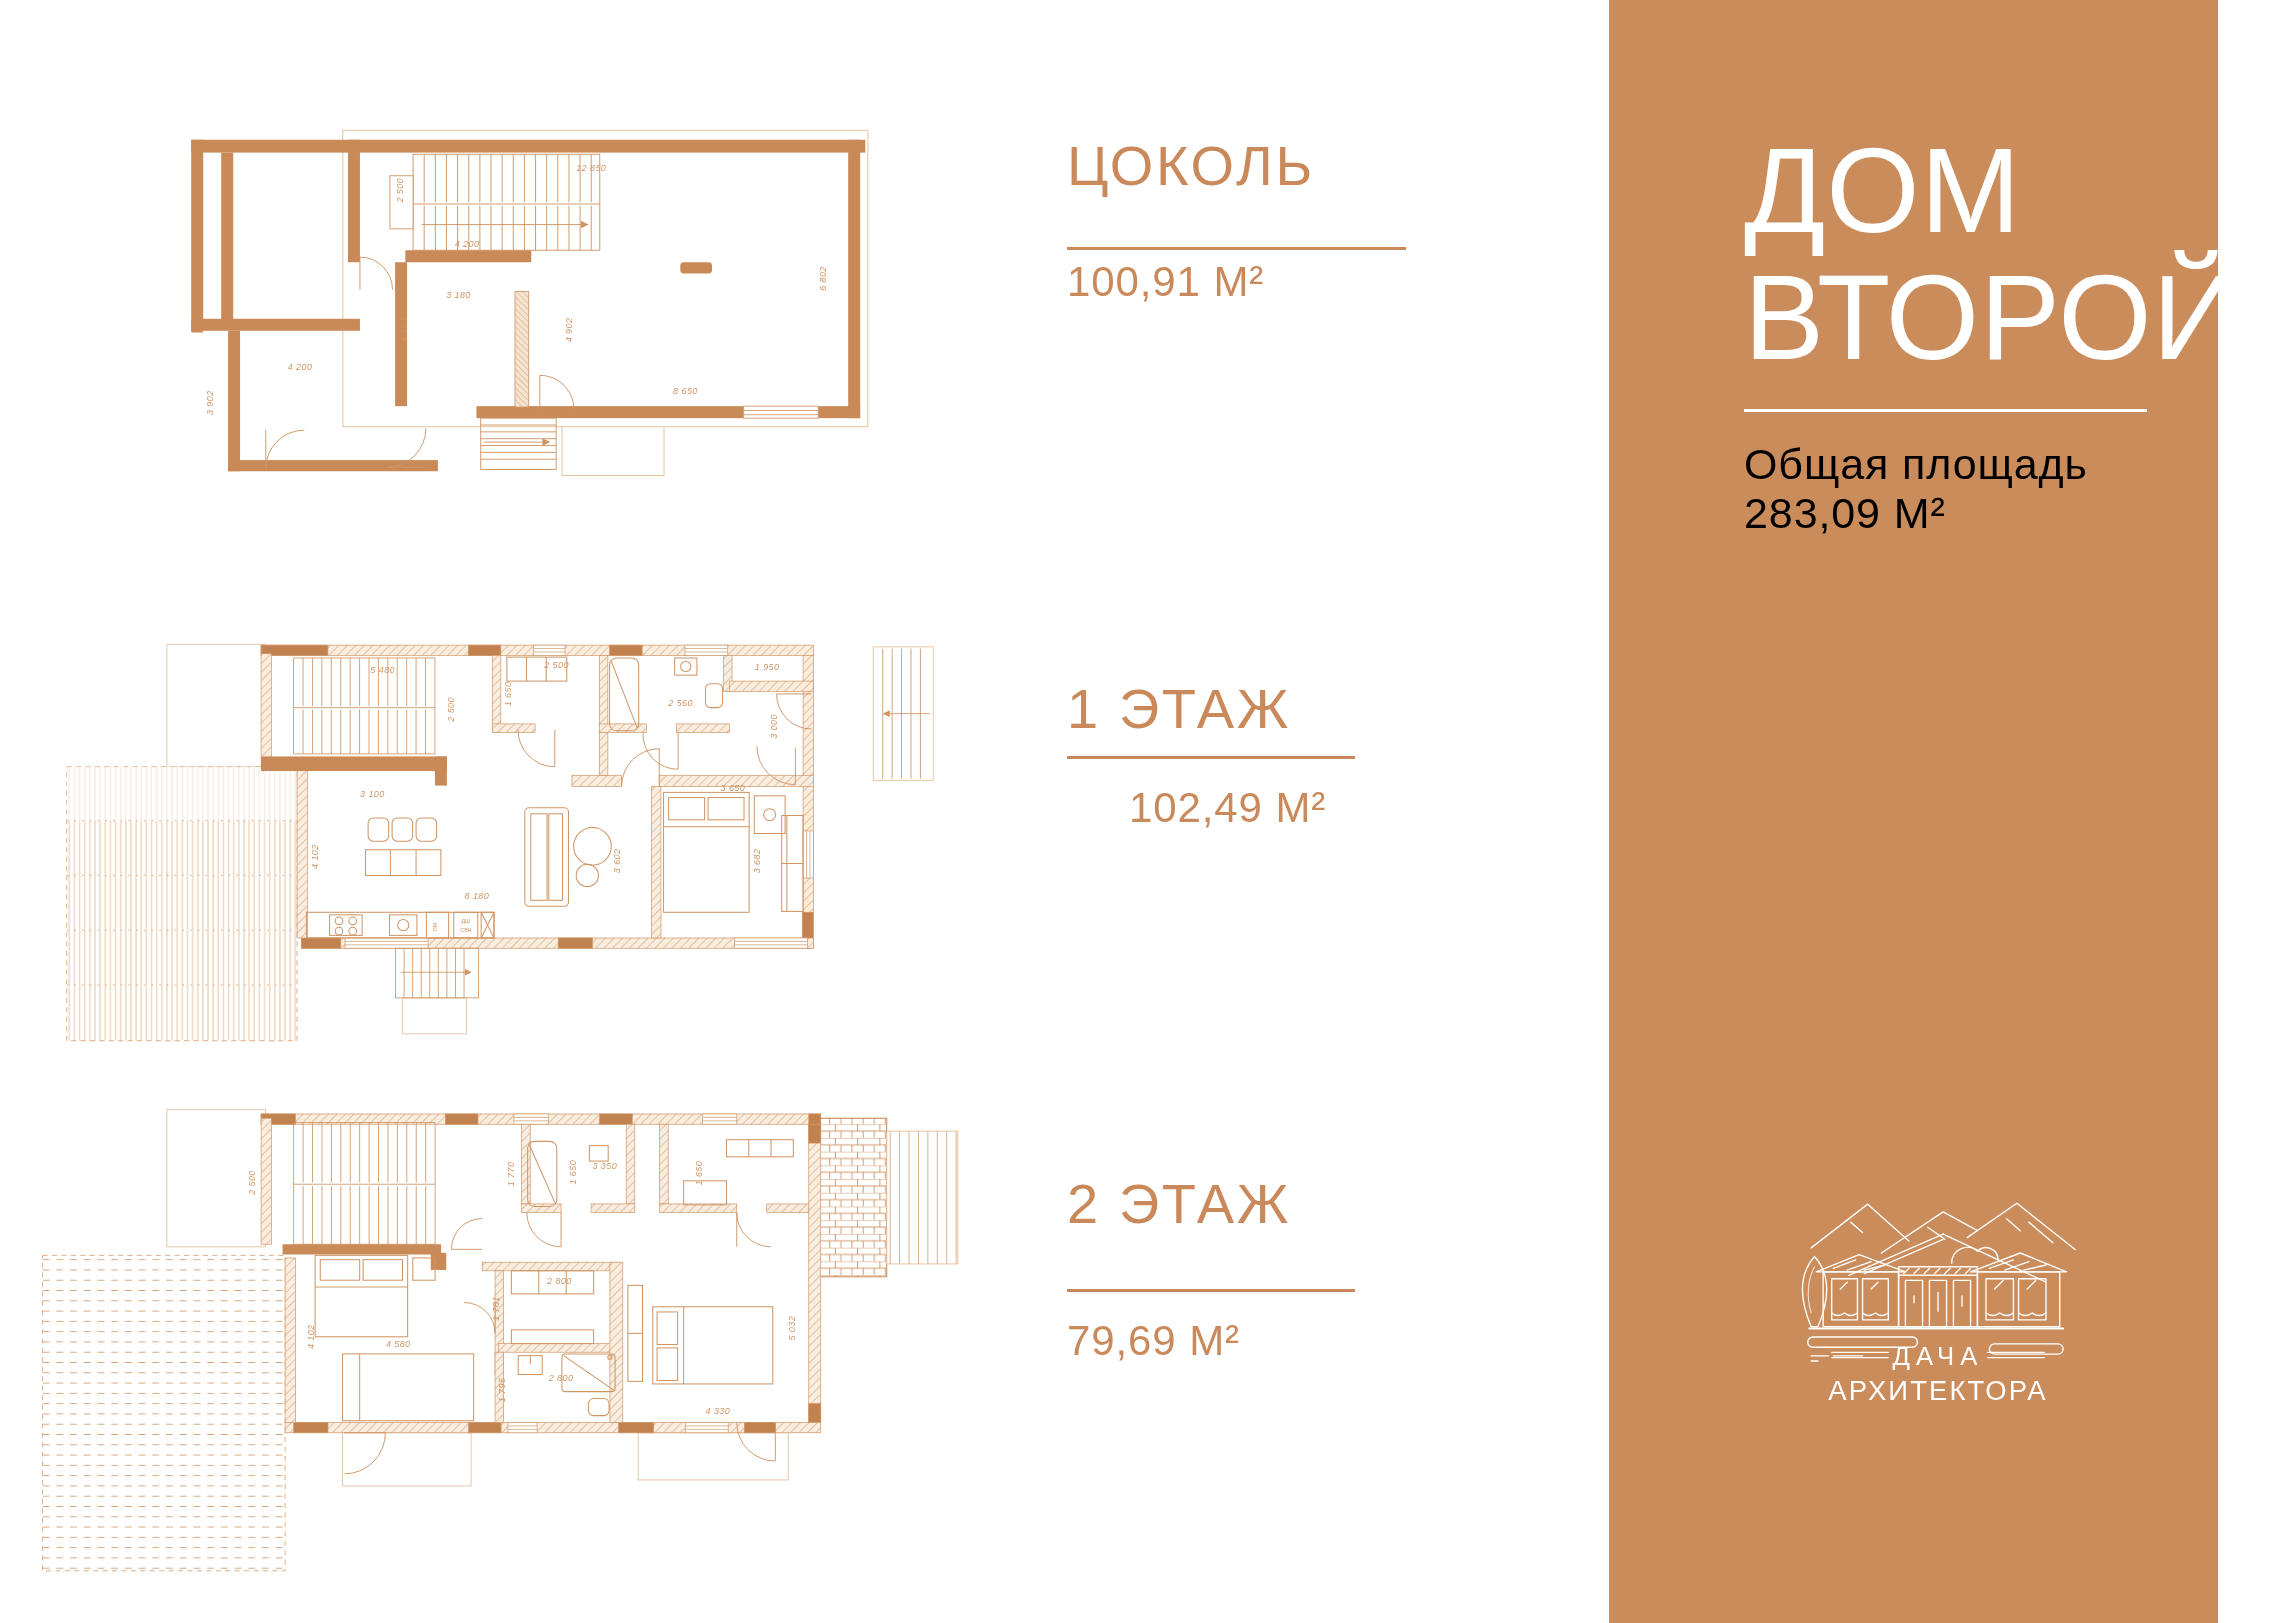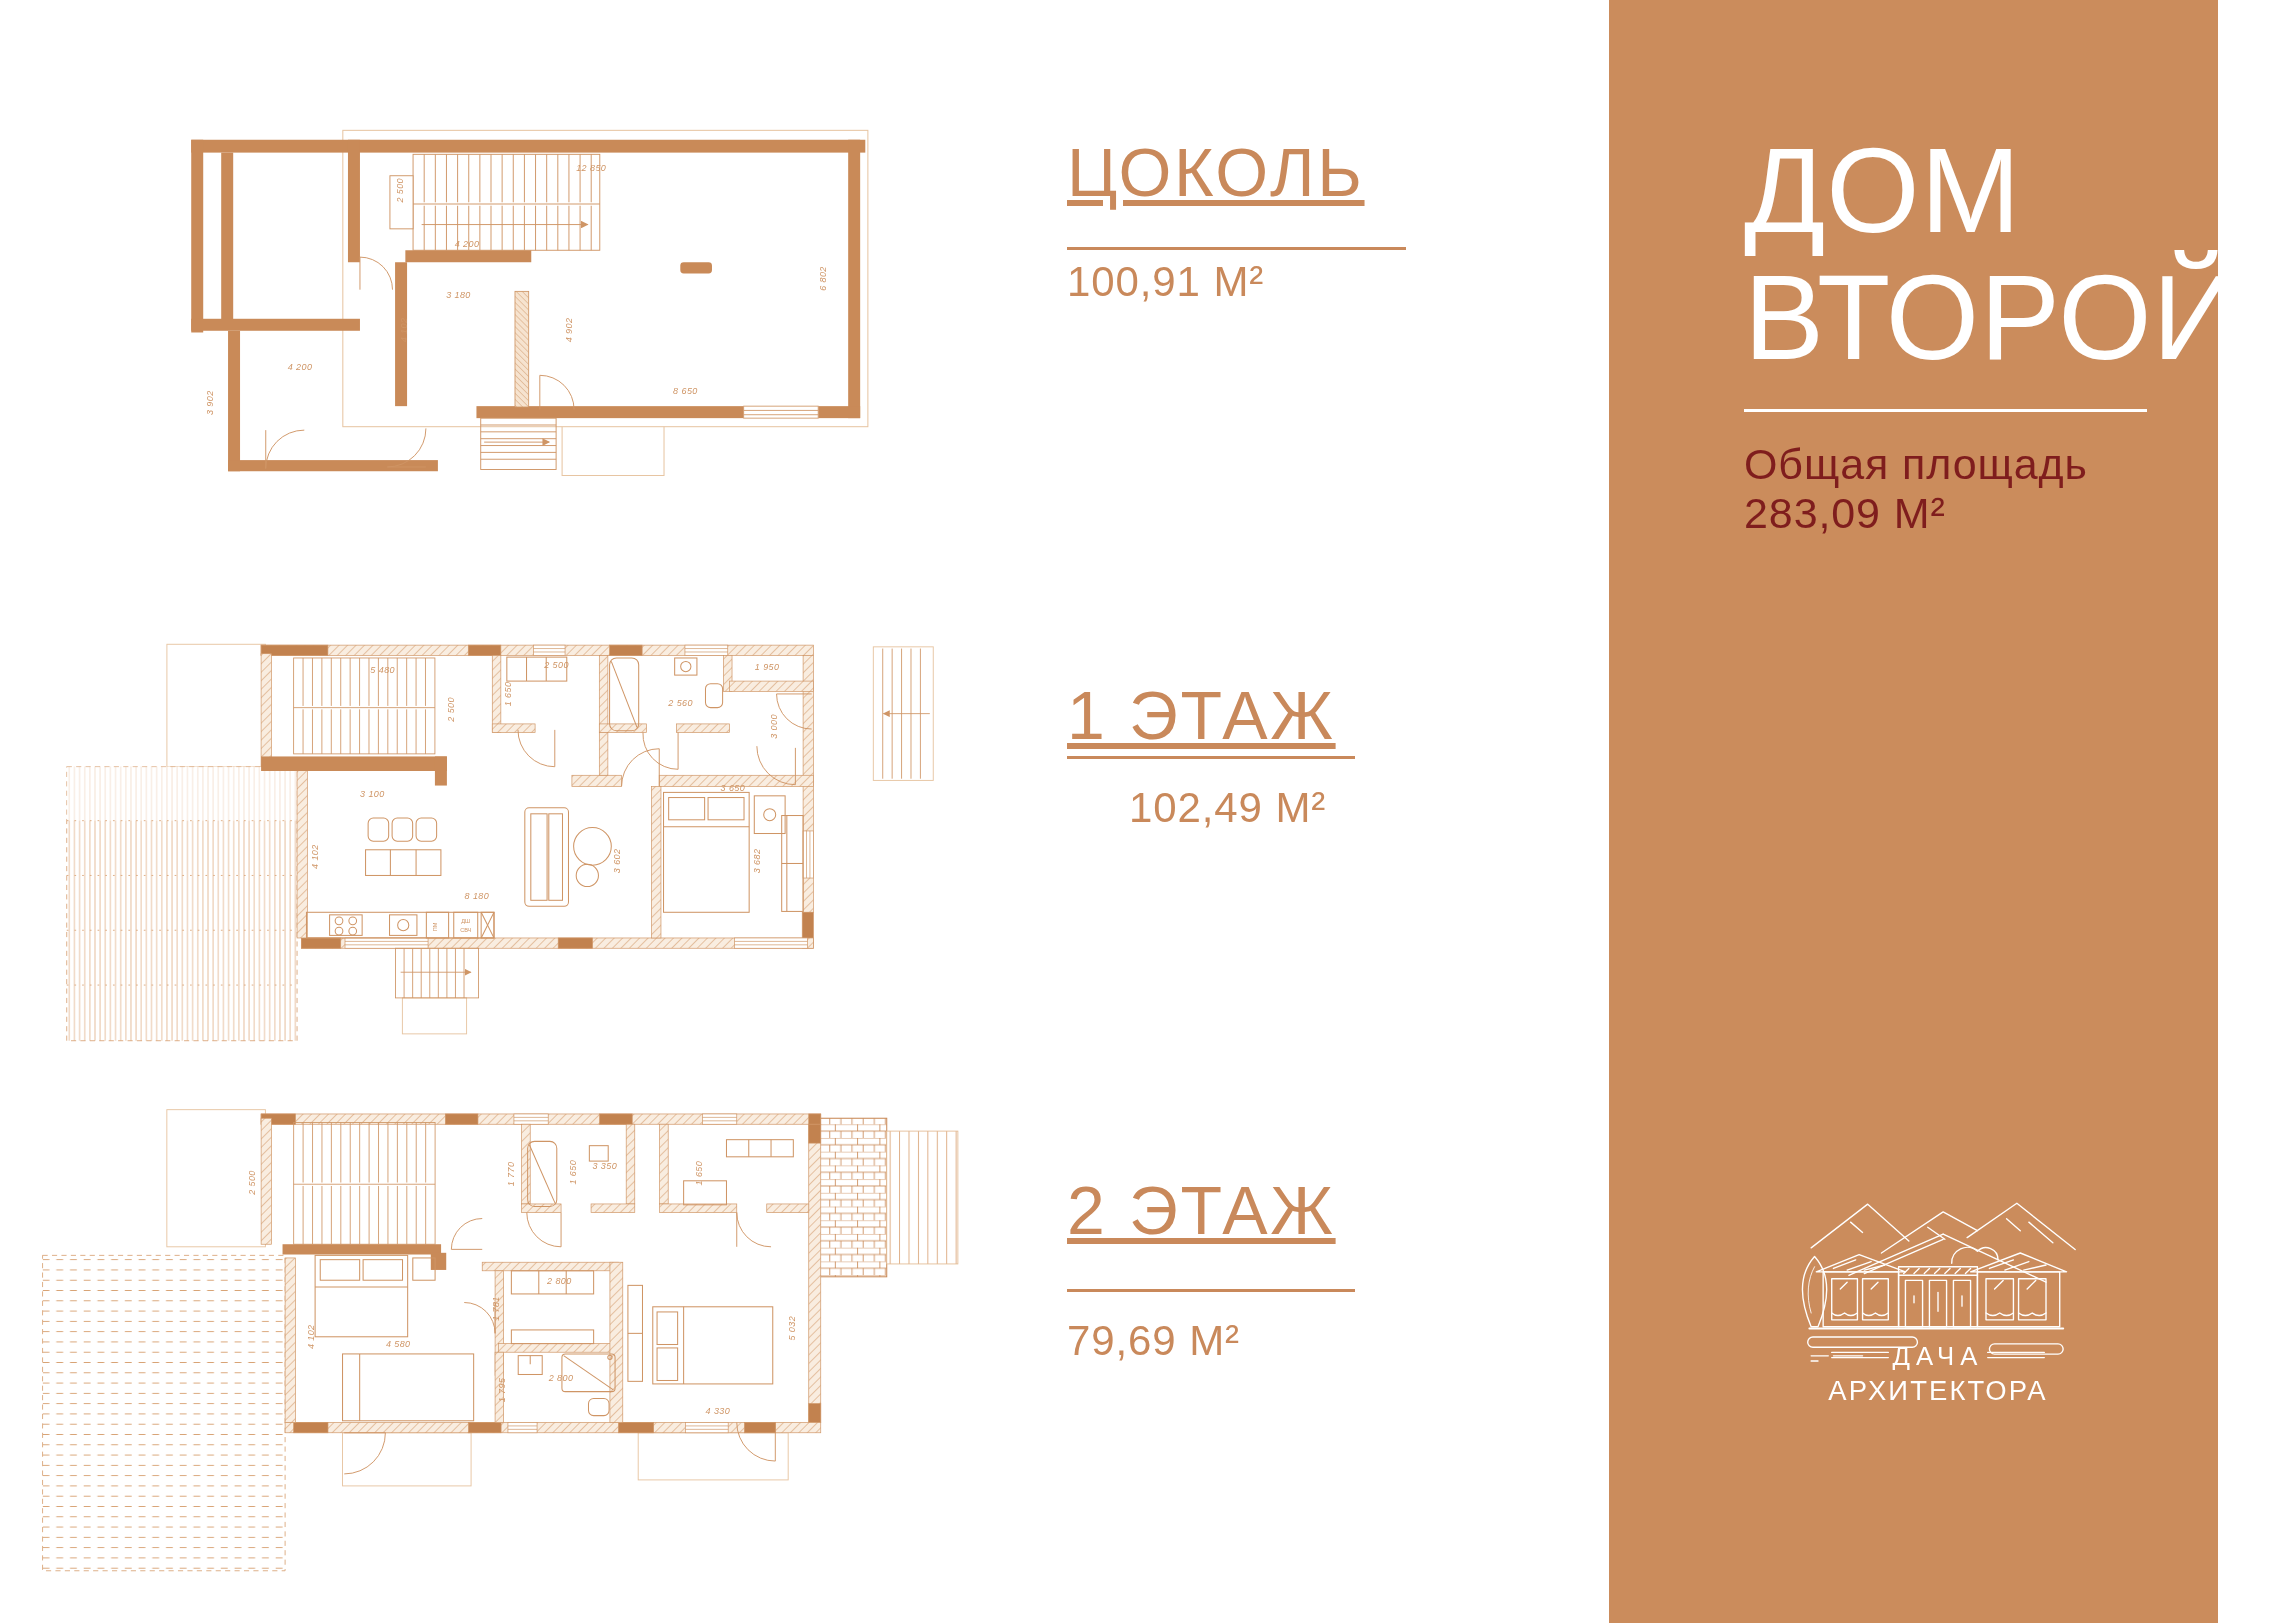--- a/index.html
+++ b/index.html
@@ -16,38 +16,38 @@
     position:relative;width:2284px;height:1623px;overflow:hidden;background:#ffffff;
     font-family:"Liberation Sans", sans-serif;
   }
   svg text{font-family:"Liberation Sans", sans-serif;}
   .plan{position:absolute;}
   #plan-basement{left:103px;top:120px;}
   #plan-floor1{left:51px;top:634px;}
   #plan-floor2{left:34px;top:1101px;}
   .dim{font-size:10.5px;font-style:italic;fill:var(--line);letter-spacing:.5px;}
   .kdim{font-size:6.5px;fill:var(--line);}
-  .floor-title{position:absolute;font-size:68px;line-height:1;color:var(--accent);letter-spacing:2.6px;white-space:nowrap;text-decoration:underline;}
+  .floor-title{position:absolute;font-size:56px;line-height:1;color:var(--accent);letter-spacing:2.6px;white-space:nowrap;}
   #t-basement{left:1067px;top:138px;}
   #t-floor1{left:1067px;top:667px;margin-top:14px;}
   #t-floor2{left:1067px;top:1176px;}
   .floor-rule{position:absolute;height:3.4px;background:var(--accent);}
   #r-basement{left:1067px;top:247px;width:339px;}
   #r-floor1{left:1067px;top:756px;width:288px;}
   #r-floor2{left:1067px;top:1289px;width:288px;}
   .floor-area{position:absolute;font-size:42px;line-height:1.2;color:var(--accent);letter-spacing:0.9px;white-space:nowrap;}
   #a-basement{left:1067px;top:257px;}
   #a-floor1{left:1129px;top:783px;}
   #a-floor2{left:1067px;top:1316px;}
   #sidebar{position:absolute;left:1609px;top:0;width:609px;height:1623px;background:#CB8C5C;}
   .sb-line{position:absolute;left:135px;font-size:120px;line-height:1;color:#fff;letter-spacing:0.9px;white-space:nowrap;}
   #sb-line1{top:130px;}
   #sb-line2{top:257px;}
   #sb-rule{position:absolute;left:135px;top:409px;width:403px;height:2.6px;background:#fff;}
-  .sb-area{position:absolute;left:135px;font-size:43px;line-height:1.2;color:#7f1d1d;letter-spacing:0.9px;white-space:nowrap;}
+  .sb-area{position:absolute;left:135px;font-size:43px;line-height:1.2;color:#000000;letter-spacing:0.9px;white-space:nowrap;}
   #sb-area-label{top:439px;}
   #sb-area-value{top:488px;}
   #logo{position:absolute;left:1799px;top:1193px;}
   .logo-text{fill:#fff;letter-spacing:7px;font-size:30px;}
   .logo-text2{fill:#fff;letter-spacing:2.5px;font-size:32px;}
 </style>
 </head>
 <body>
 
 <div id="canvas">

